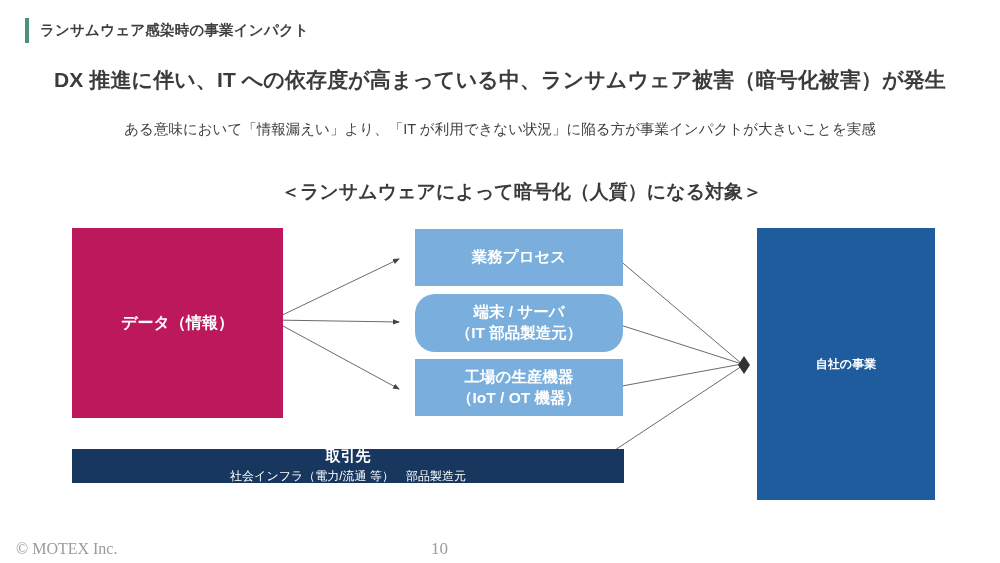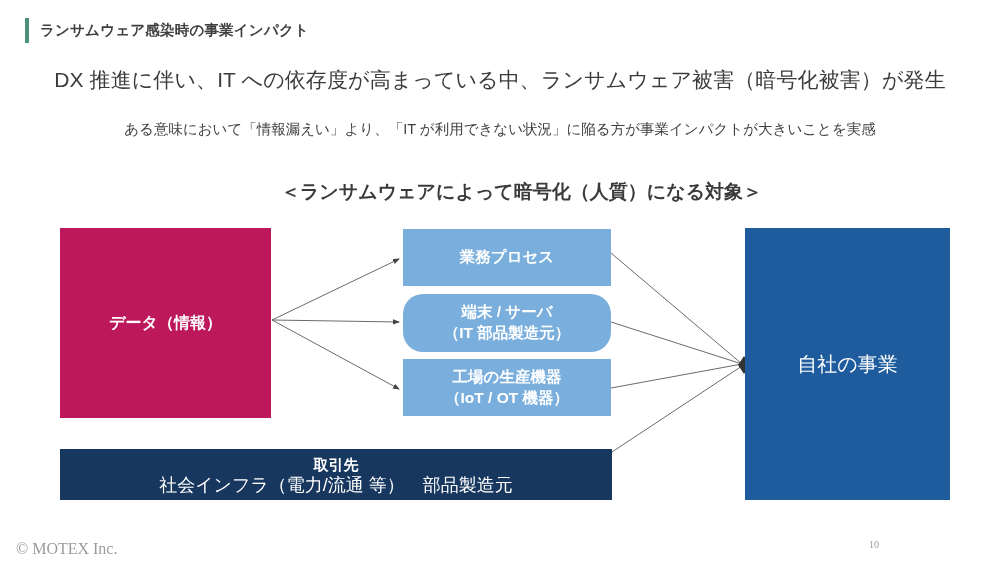--- a/index.html
+++ b/index.html
@@ -42,21 +42,21 @@
     line-height: 24px;
   }
 
   
   .headline {
     position: absolute;
     left: 0; top: 64px;
     width: 1000px;
     text-align: center;
     font-size: 21px;
-    font-weight: normal;
+    font-weight: bold;
     color: #3b3b3b;
     letter-spacing: 0.1px;
     line-height: 32px;
   }
   .subtitle {
     position: absolute;
     left: 0; top: 116px;
     width: 1000px;
     text-align: center;
     font-size: 14.5px;
@@ -92,20 +92,21 @@
 
   .node {
     position: absolute;
     display: flex;
     flex-direction: column;
     align-items: center;
     justify-content: center;
     text-align: center;
     color: #ffffff;
     line-height: 1.35;
+    margin-left: 12px;
   }
 
   .node-data {
     left: 60px; top: 228px;
     width: 211px; height: 190px;
     background: #be185d;
     font-size: 16px;
     font-weight: bold;
   }
 
@@ -127,58 +128,58 @@
   .node-iot {
     left: 403px; top: 359px;
     width: 208px; height: 57px;
     background: #7aafdd;
     font-size: 15.5px;
     font-weight: bold;
   }
 
   .node-partner {
     left: 60px; top: 449px;
-    width: 552px; height: 51px;
+    width: 552px; height: 34px;
     background: #17375e;
     justify-content: center;
     text-align: right;
   }
   .partner-title {
     font-size: 15px;
     font-weight: bold;
     line-height: 20px;
   }
   .partner-sub {
-    font-size: 18px;
+    font-size: 12px;
     font-weight: normal;
     line-height: 20px;
   }
 
   .node-business {
     left: 745px; top: 228px;
-    width: 205px; height: 272px;
+    width: 178px; height: 272px;
     background: #1f5c9e;
-    font-size: 20px;
-    font-weight: normal;
+    font-size: 12px;
+    font-weight: bold;
   }
 
   
   .footer-copyright {
     position: absolute;
     left: 16px; top: 540px;
     font-size: 16px;
     color: #9b9b9b;
     font-family: "Liberation Serif", "DejaVu Serif", serif;
   }
   .footer-page {
     position: absolute;
     left: 0; top: 539px;
     width: 879px;
-    text-align: right;
-    font-size: 10px;
+    text-align: center;
+    font-size: 17px;
     color: #9b9b9b;
     font-family: "Liberation Serif", "DejaVu Serif", serif;
   }
 </style>
 </head>
 <body>
 
 <div class="slide-header">
   <div class="accent-bar"></div>
   <div class="header-title">ランサムウェア感染時の事業インパクト</div>

